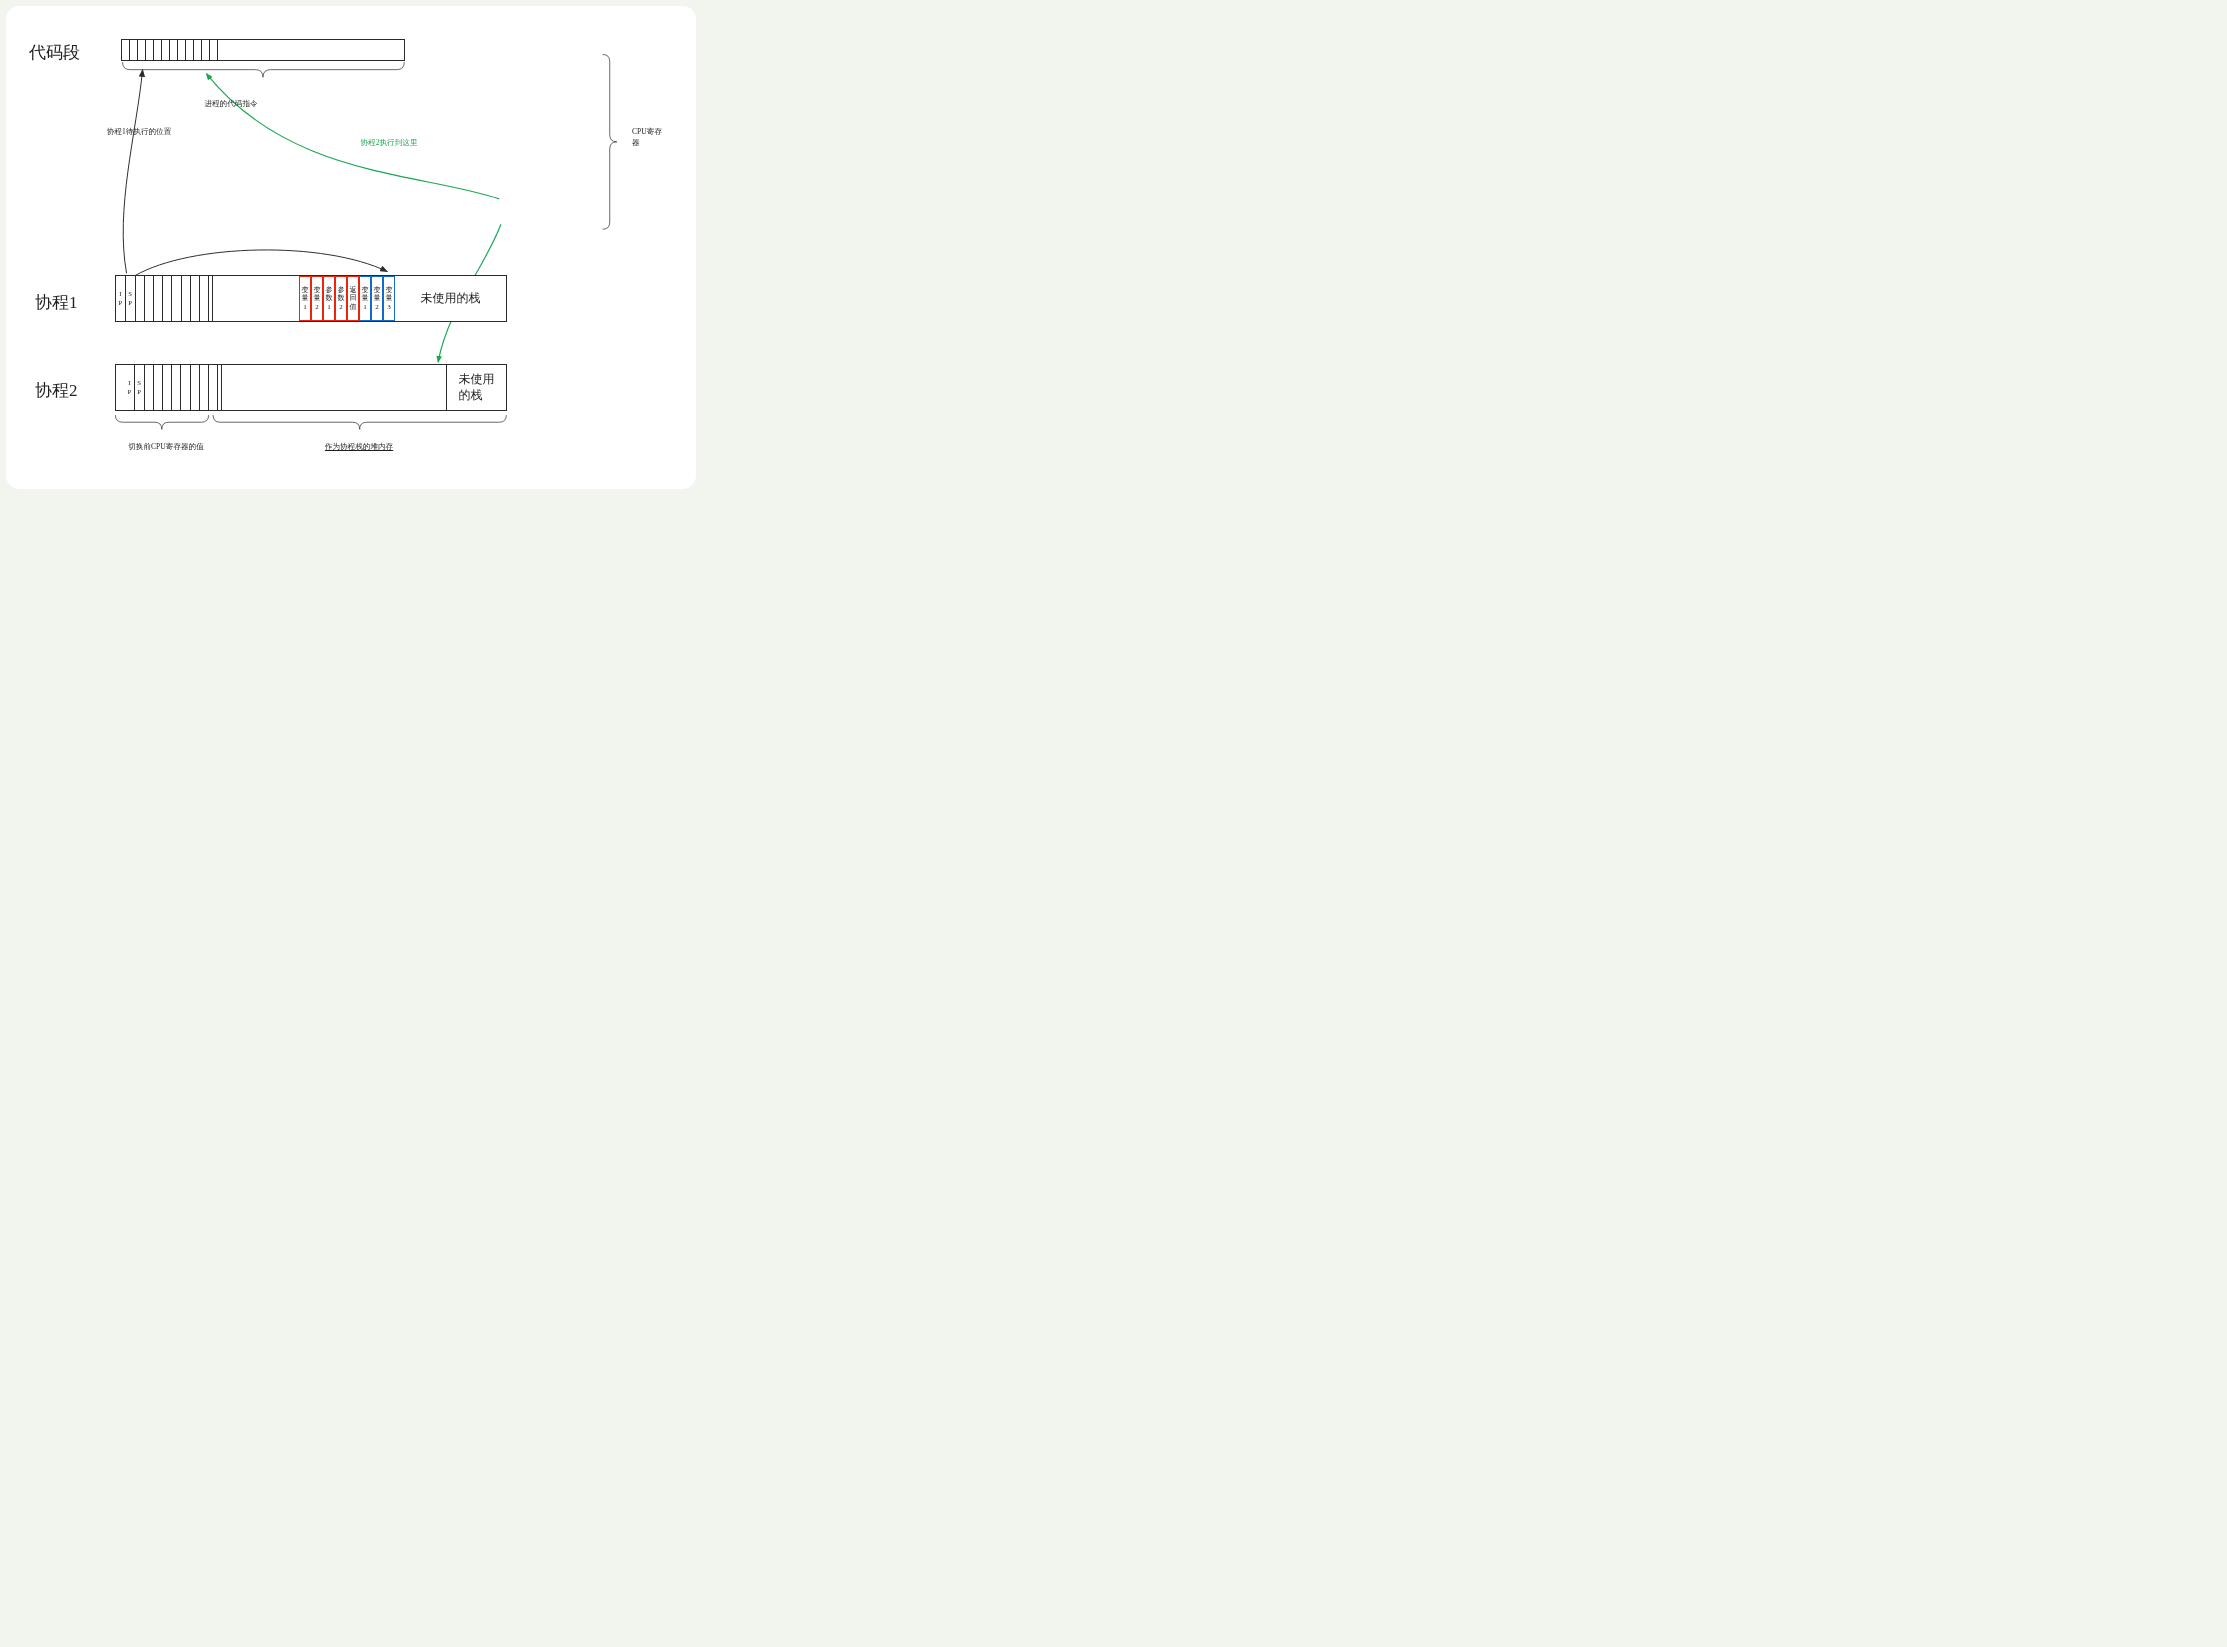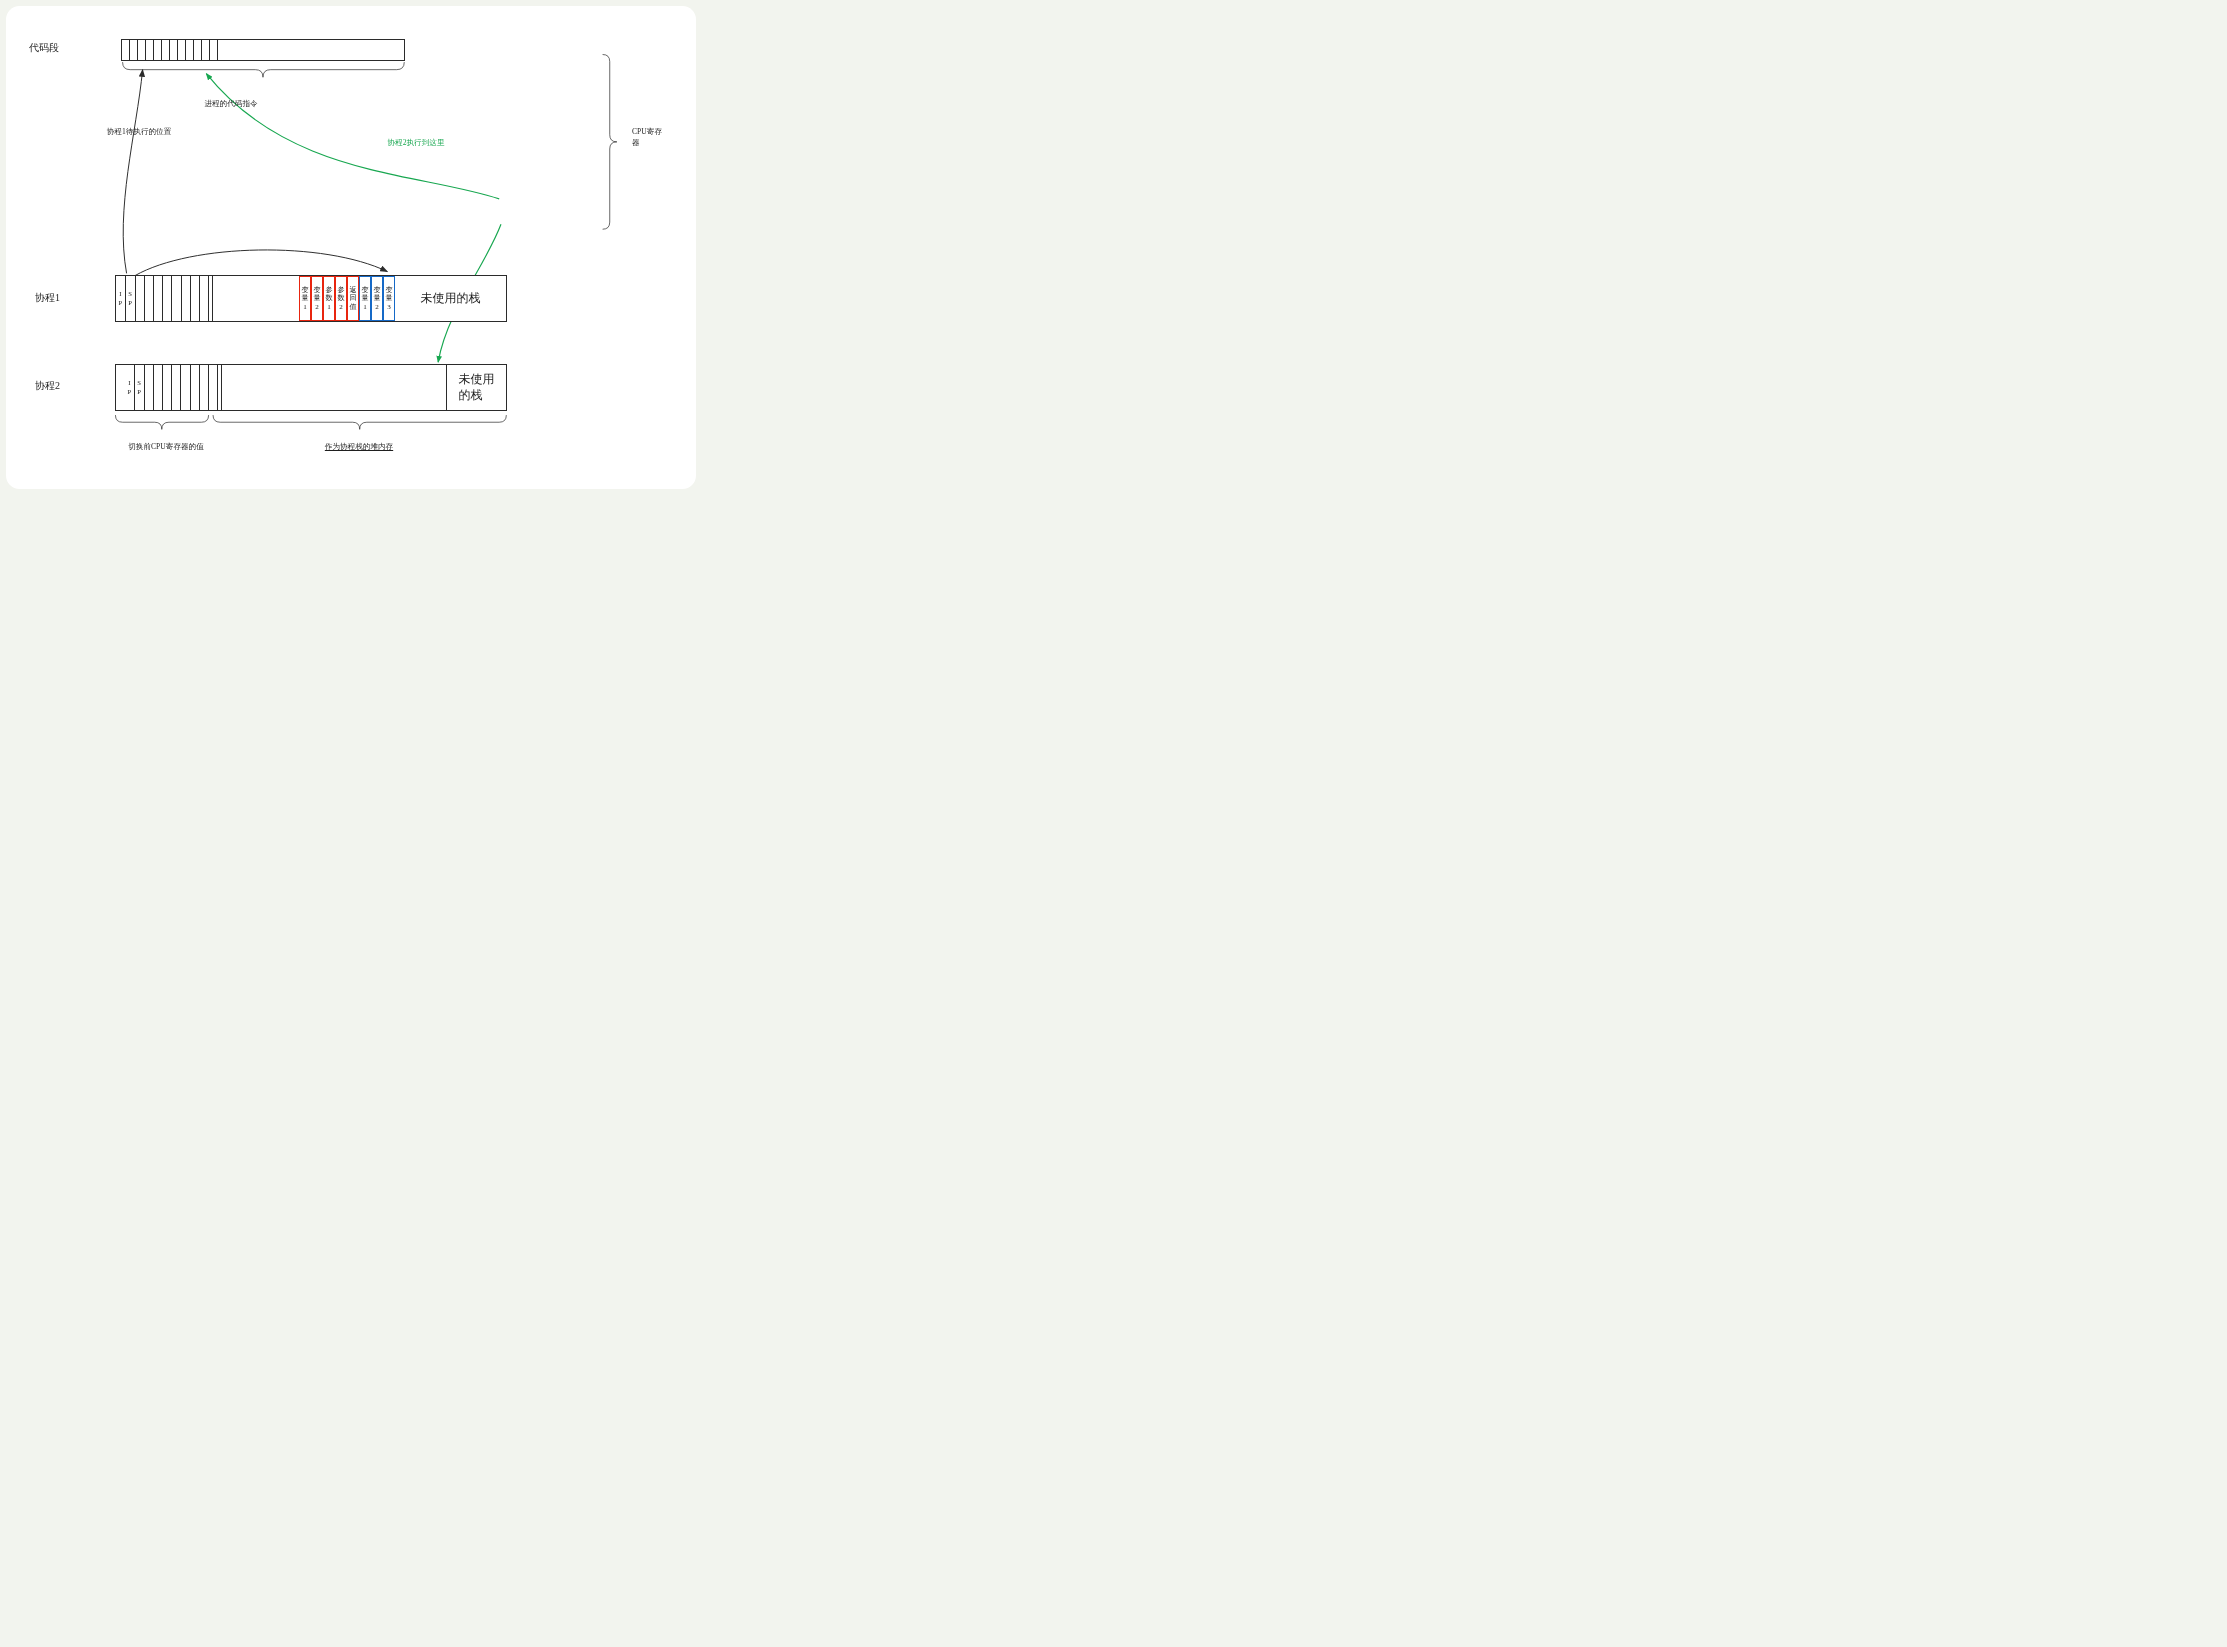--- a/index.html
+++ b/index.html
@@ -13,23 +13,23 @@
   }
   .card{
     position:absolute;inset:6.2px;
     background:#ffffff;
     border-radius:13.4px;
   }
   .canvas{position:absolute;inset:0;}
   .layer{position:absolute;inset:0;pointer-events:none;}
 
   .lbl{position:absolute;white-space:nowrap;}
-  .big{font-size:10px;font-family:Liberation Serif, serif;}
+  .big{font-size:17px;font-family:Liberation Serif, serif;}
   .ann{font-size:7.6px;transform:translateX(-50%);}
-  .green-text{color:#18a750;margin-left:27px;}
+  .green-text{color:#18a750;}
   .two-line{white-space:pre-line;text-align:left;line-height:1.45;transform:translateX(-50%);}
 
   .bar{
     position:absolute;display:flex;align-items:stretch;
     border:0.7px solid #2b2b2b;background:#fff;box-sizing:border-box;
   }
   .c{flex:0 0 auto;height:100%;box-sizing:border-box;border-right:0.6px solid #2b2b2b;}
   .c.noline{border-right:none;}
   .vc{
     flex:0 0 auto;height:100%;box-sizing:border-box;

